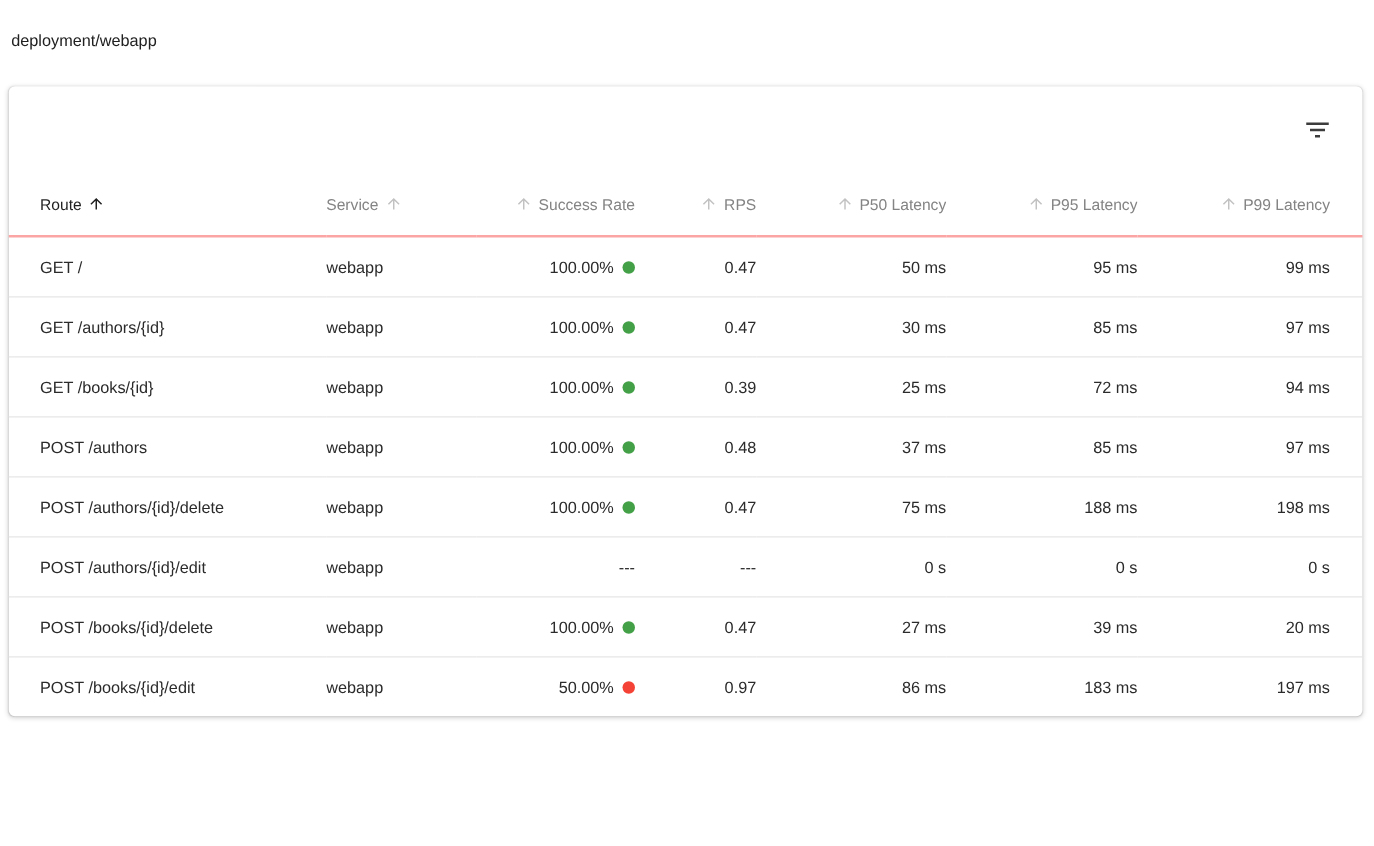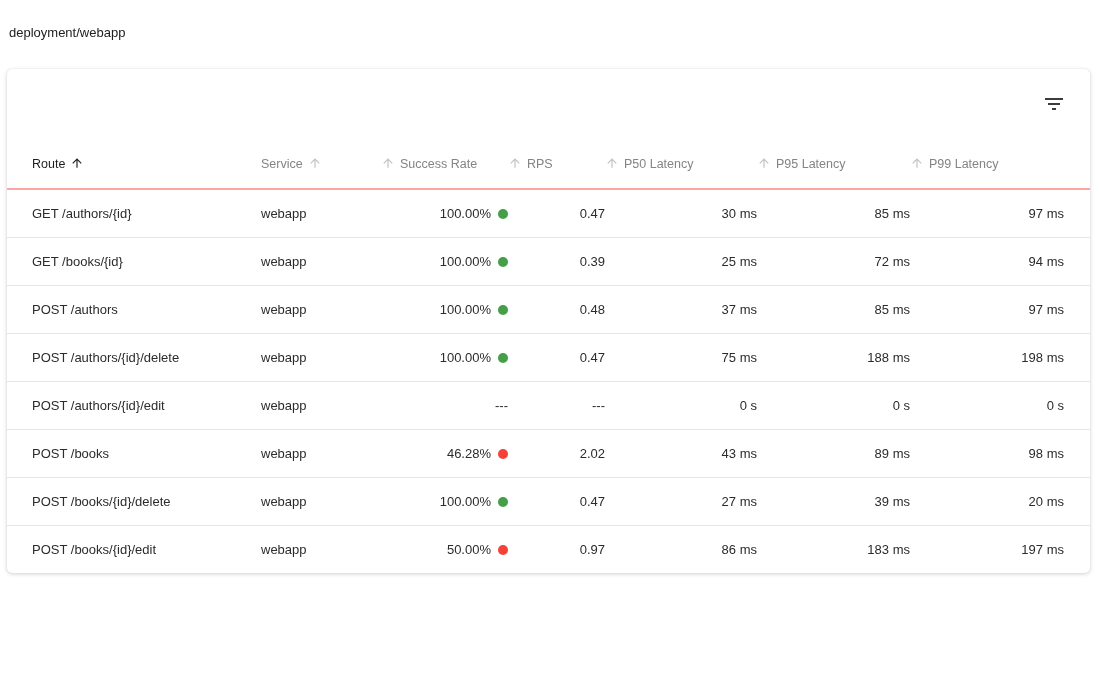--- a/index.html
+++ b/index.html
@@ -50,21 +50,21 @@
     overflow: hidden;
   }
   th {
     font-size: 12.5px;
     font-weight: 500;
     color: #848484;
     border-bottom: 2px solid #fca5a5;
     cursor: pointer;
   }
   th.col-left  { text-align: left; }
-  th.col-right { text-align: left; }
+  th.col-right { text-align: right; }
   td {
     font-size: 13px;
     color: #2b2b2b;
     border-bottom: 1px solid #e6e6e6;
   }
   tbody tr:last-child td { border-bottom: none; }
   td.col-left  { text-align: left; }
   td.col-right { text-align: right; }
   .pad-first   { padding-left: 25px; }
   .pad-last    { padding-right: 26px; }
@@ -145,20 +145,29 @@
         </th>
         <th class="col-right pad-last">
           <span class="sort-icon gap-r"><svg width="14" height="14" viewBox="0 0 24 24">
                 <path class="arrow-inactive" d="M4 12l1.41 1.41L11 7.83V20h2V7.83l5.58 5.59L20 12l-8-8-8 8z"></path>
               </svg></span><span>P99 Latency</span>
         </th>
       </tr>
     </thead>
     <tbody>
         <tr>
+    <td class="col-left pad-first">GET /</td>
+    <td class="col-left">webapp</td>
+    <td class="col-right"><span>100.00%</span><span class="status-dot" style="background: rgb(67, 160, 71);"></span></td>
+    <td class="col-right">0.47</td>
+    <td class="col-right">50 ms</td>
+    <td class="col-right">95 ms</td>
+    <td class="col-right pad-last">99 ms</td>
+  </tr>
+        <tr>
     <td class="col-left pad-first">GET /authors/{id}</td>
     <td class="col-left">webapp</td>
     <td class="col-right"><span>100.00%</span><span class="status-dot" style="background: rgb(67, 160, 71);"></span></td>
     <td class="col-right">0.47</td>
     <td class="col-right">30 ms</td>
     <td class="col-right">85 ms</td>
     <td class="col-right pad-last">97 ms</td>
   </tr>
         <tr>
     <td class="col-left pad-first">GET /books/{id}</td>
@@ -190,29 +199,20 @@
         <tr>
     <td class="col-left pad-first">POST /authors/{id}/edit</td>
     <td class="col-left">webapp</td>
     <td class="col-right"><span>---</span></td>
     <td class="col-right">---</td>
     <td class="col-right">0 s</td>
     <td class="col-right">0 s</td>
     <td class="col-right pad-last">0 s</td>
   </tr>
         <tr>
-    <td class="col-left pad-first">POST /books</td>
-    <td class="col-left">webapp</td>
-    <td class="col-right"><span>46.28%</span><span class="status-dot" style="background: rgb(244, 67, 54);"></span></td>
-    <td class="col-right">2.02</td>
-    <td class="col-right">43 ms</td>
-    <td class="col-right">89 ms</td>
-    <td class="col-right pad-last">98 ms</td>
-  </tr>
-        <tr>
     <td class="col-left pad-first">POST /books/{id}/delete</td>
     <td class="col-left">webapp</td>
     <td class="col-right"><span>100.00%</span><span class="status-dot" style="background: rgb(67, 160, 71);"></span></td>
     <td class="col-right">0.47</td>
     <td class="col-right">27 ms</td>
     <td class="col-right">39 ms</td>
     <td class="col-right pad-last">20 ms</td>
   </tr>
         <tr>
     <td class="col-left pad-first">POST /books/{id}/edit</td>

